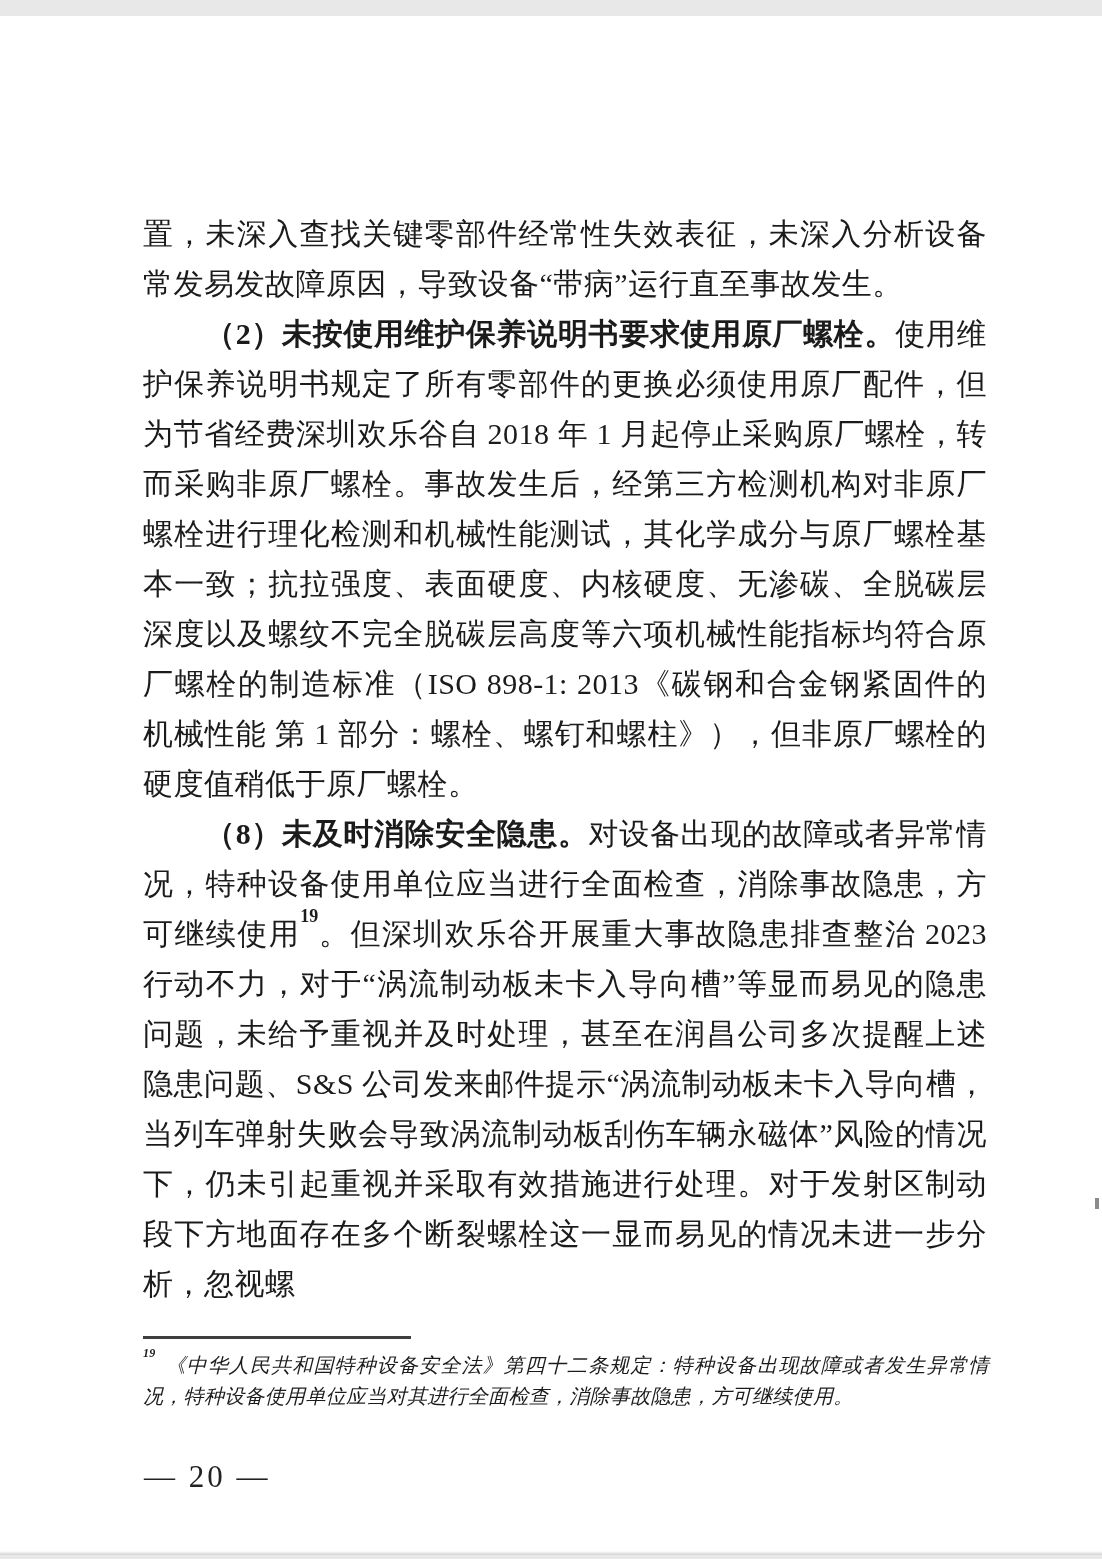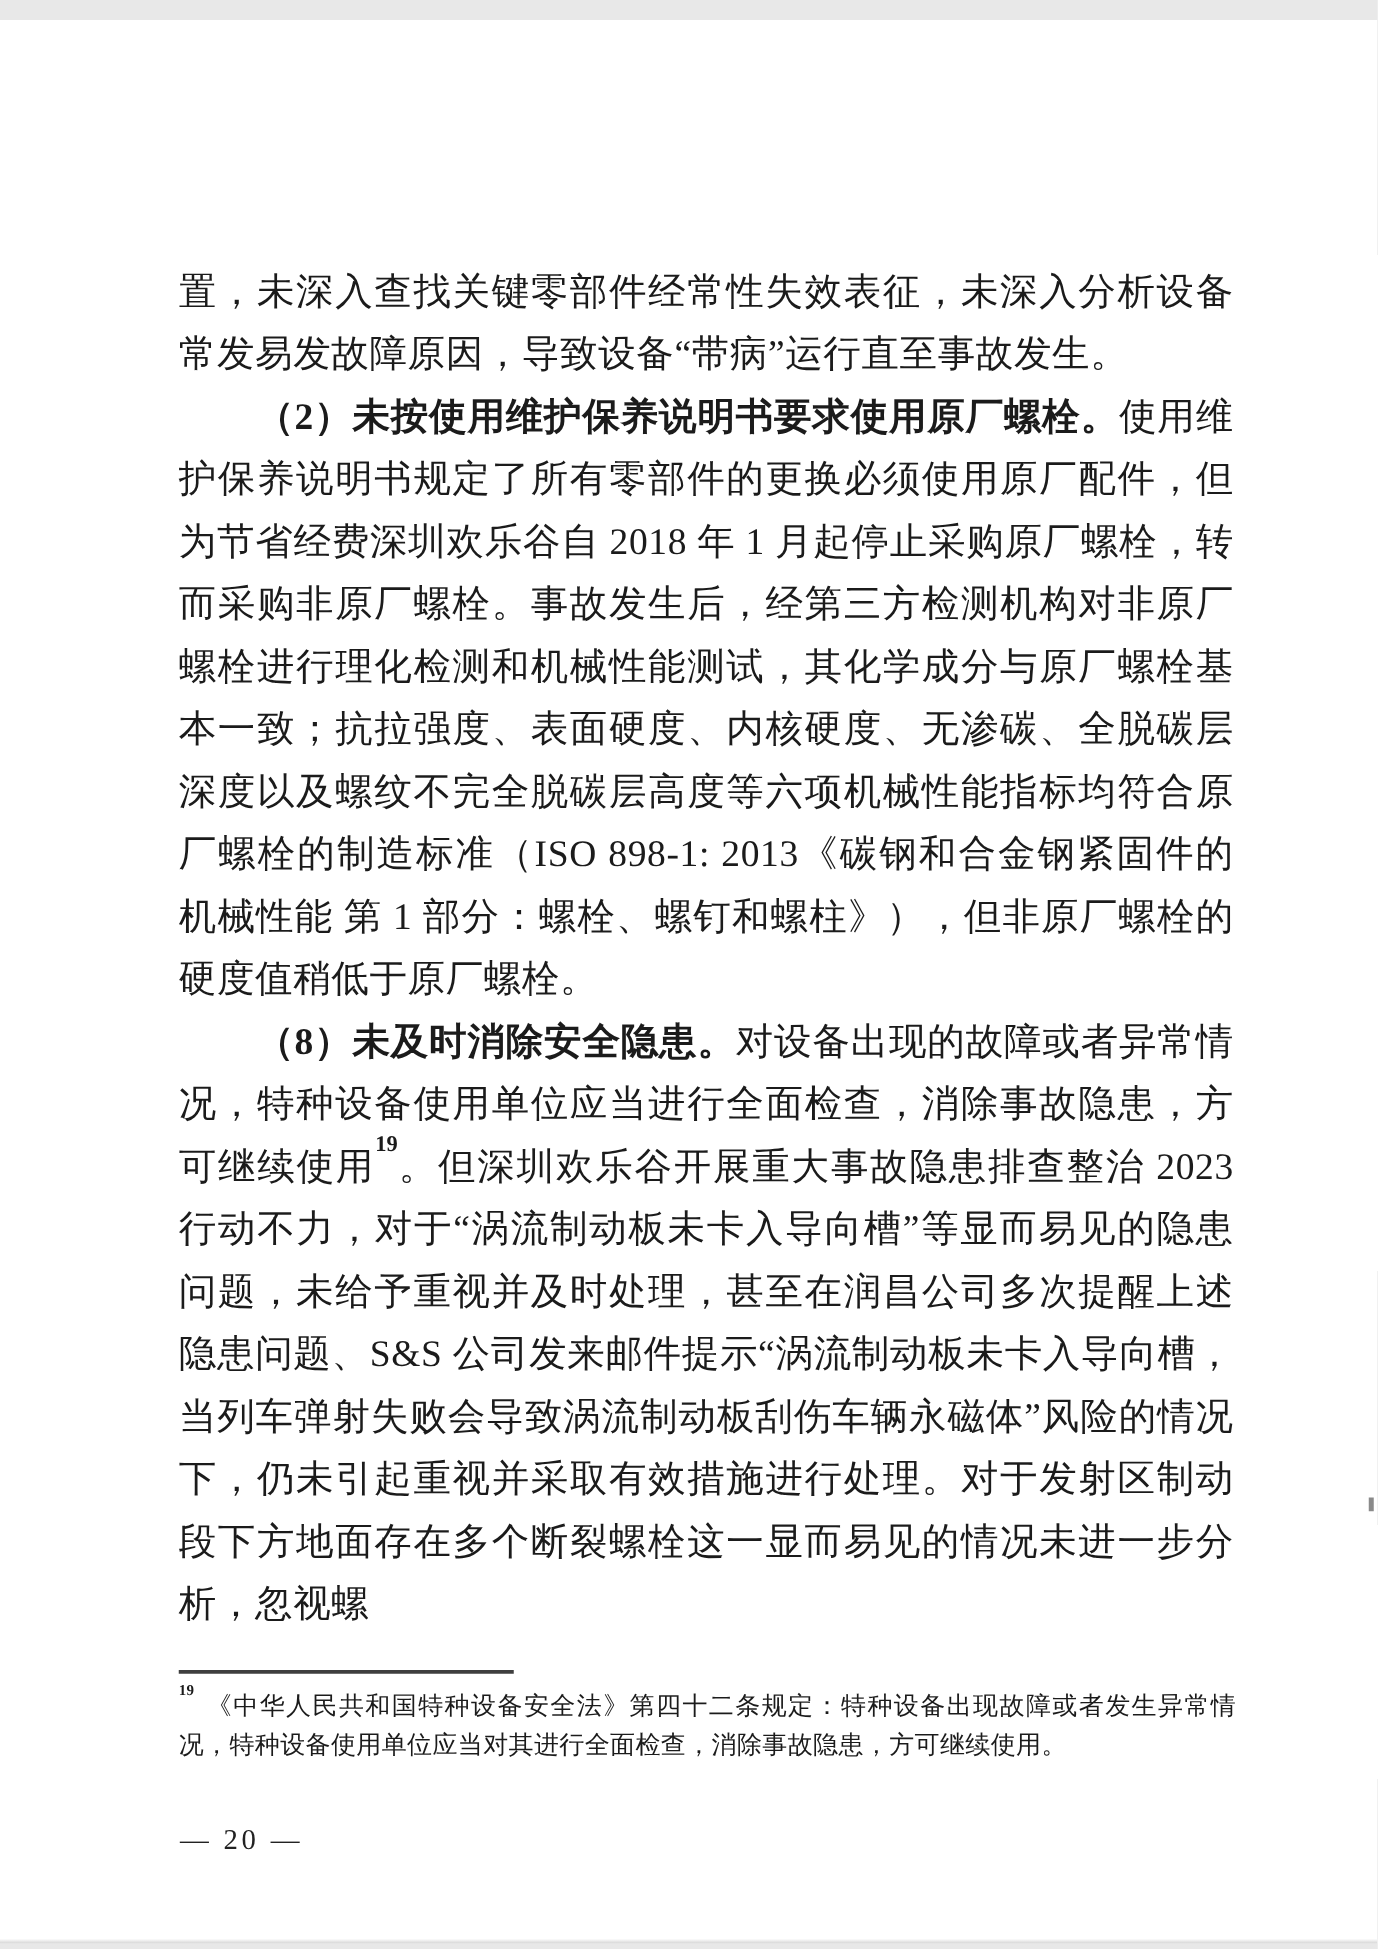--- a/index.html
+++ b/index.html
@@ -46,34 +46,35 @@
     height: 0;
     border-top: 3px solid #3f3f3f;
     margin: 0 0 11px 0;
   }
   .footnote-text {
     margin: 0;
     font-size: 20px;
     line-height: 31px;
     text-align: justify;
     letter-spacing: 0.3px;
+    font-style: italic;
   }
   .fn-marker {
     font-size: 12px;
     font-weight: bold;
     line-height: 0;
     position: relative;
     top: -7px;
     margin-right: 9px;
   }
   .page-number {
     position: absolute;
     left: 144px;
     top: 1443px;
-    font-size: 23px;
+    font-size: 31px;
     letter-spacing: 3px;
     color: #222222;
   }
   .edge-artifact {
     position: absolute;
     left: 1095px;
     top: 1182px;
     width: 4px;
     height: 11px;
     background: #8a8a8a;

